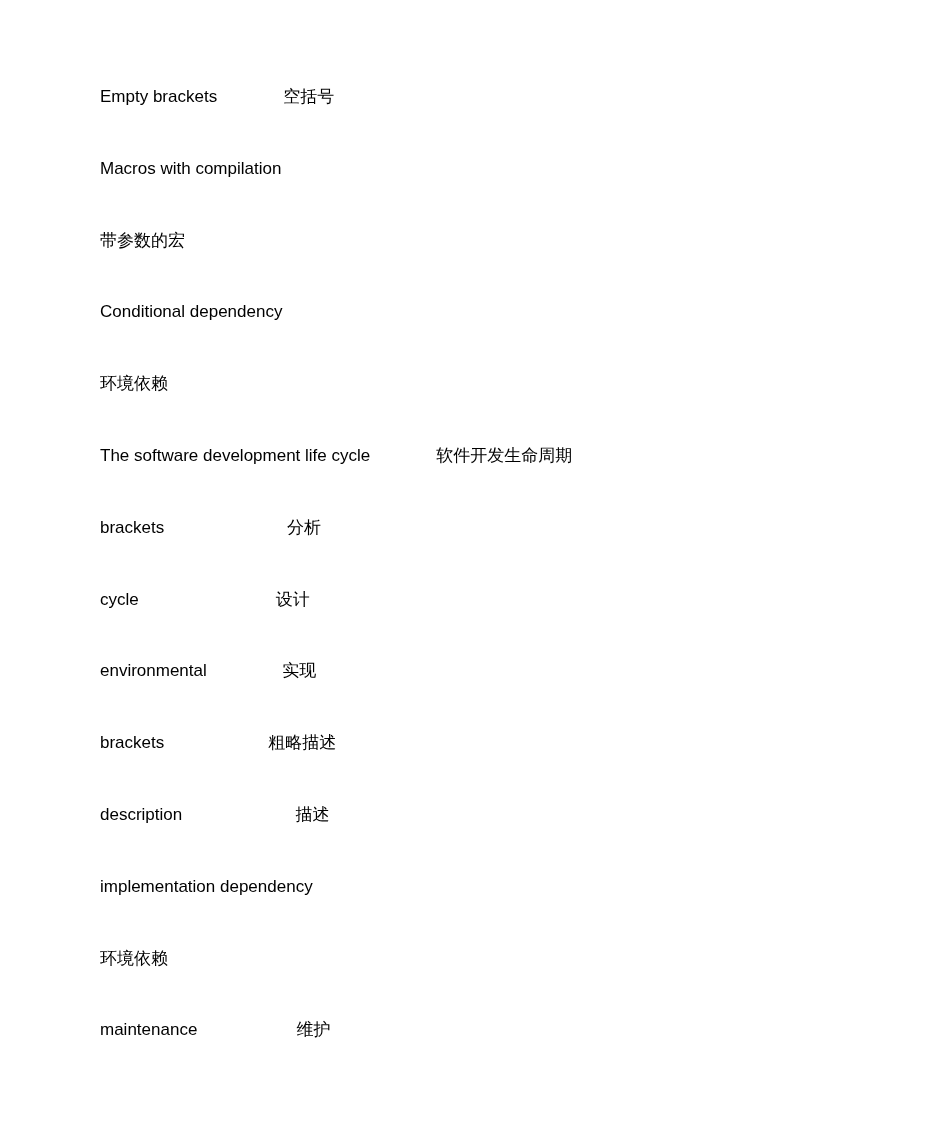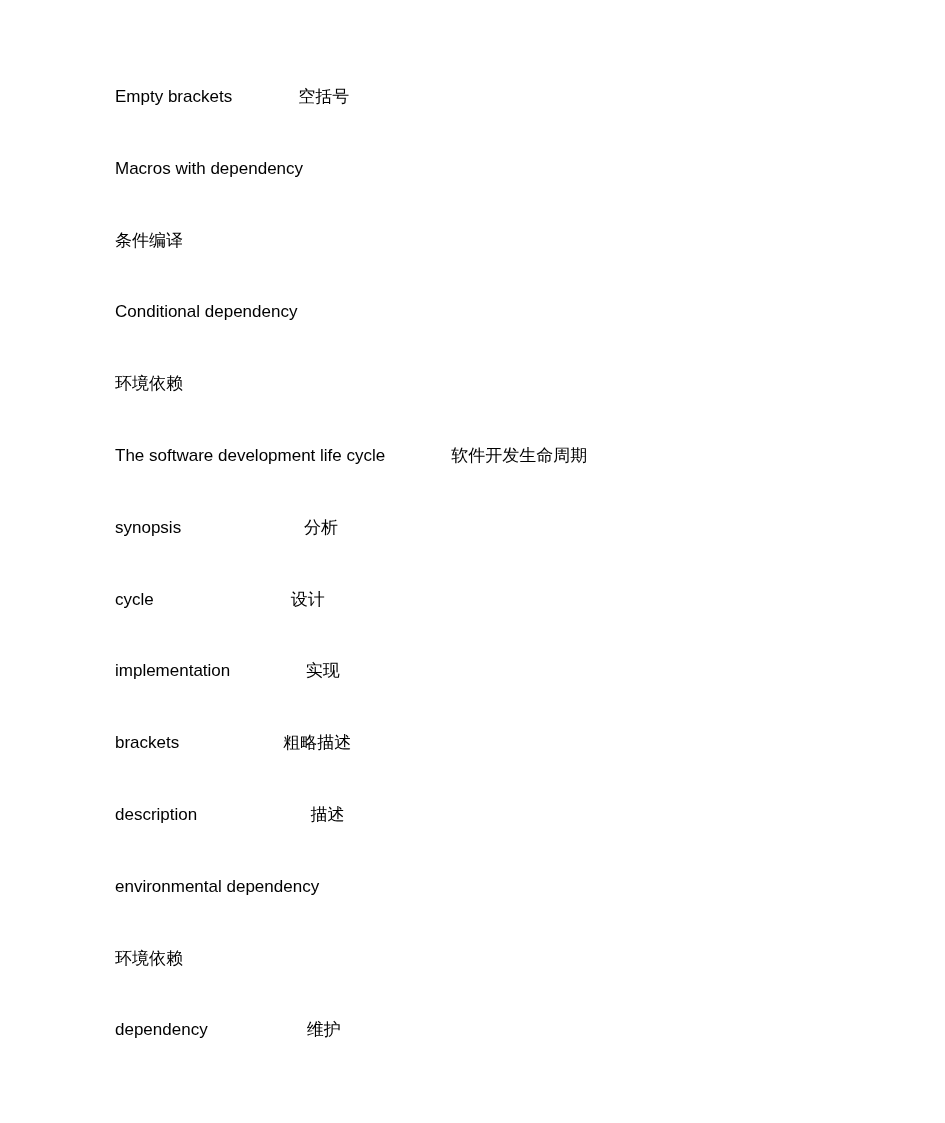--- a/index.html
+++ b/index.html
@@ -9,32 +9,31 @@
       background: #fff;
       margin: 0;
       padding: 85px 0 40px 100px;
       width: 945px;
       box-sizing: border-box;
       line-height: 1.4;
     }
     .line {
       margin-bottom: 48px;
       white-space: pre;
-      margin-left: 15px;
     }
   </style>
 </head>
 <body>
 
 <div class="line">Empty brackets              空括号</div>
-<div class="line">Macros with dependency</div>
-<div class="line">条件编译</div>
+<div class="line">Macros with compilation</div>
+<div class="line">带参数的宏</div>
 <div class="line">Conditional dependency</div>
 <div class="line">环境依赖</div>
 <div class="line">The software development life cycle              软件开发生命周期</div>
-<div class="line">synopsis                          分析</div>
+<div class="line">brackets                          分析</div>
 <div class="line">cycle                             设计</div>
-<div class="line">implementation                实现</div>
+<div class="line">environmental                实现</div>
 <div class="line">brackets                      粗略描述</div>
 <div class="line">description                        描述</div>
-<div class="line">environmental dependency</div>
+<div class="line">implementation dependency</div>
 <div class="line">环境依赖</div>
-<div class="line">dependency                     维护</div>
+<div class="line">maintenance                     维护</div>
 
 </body></html>

